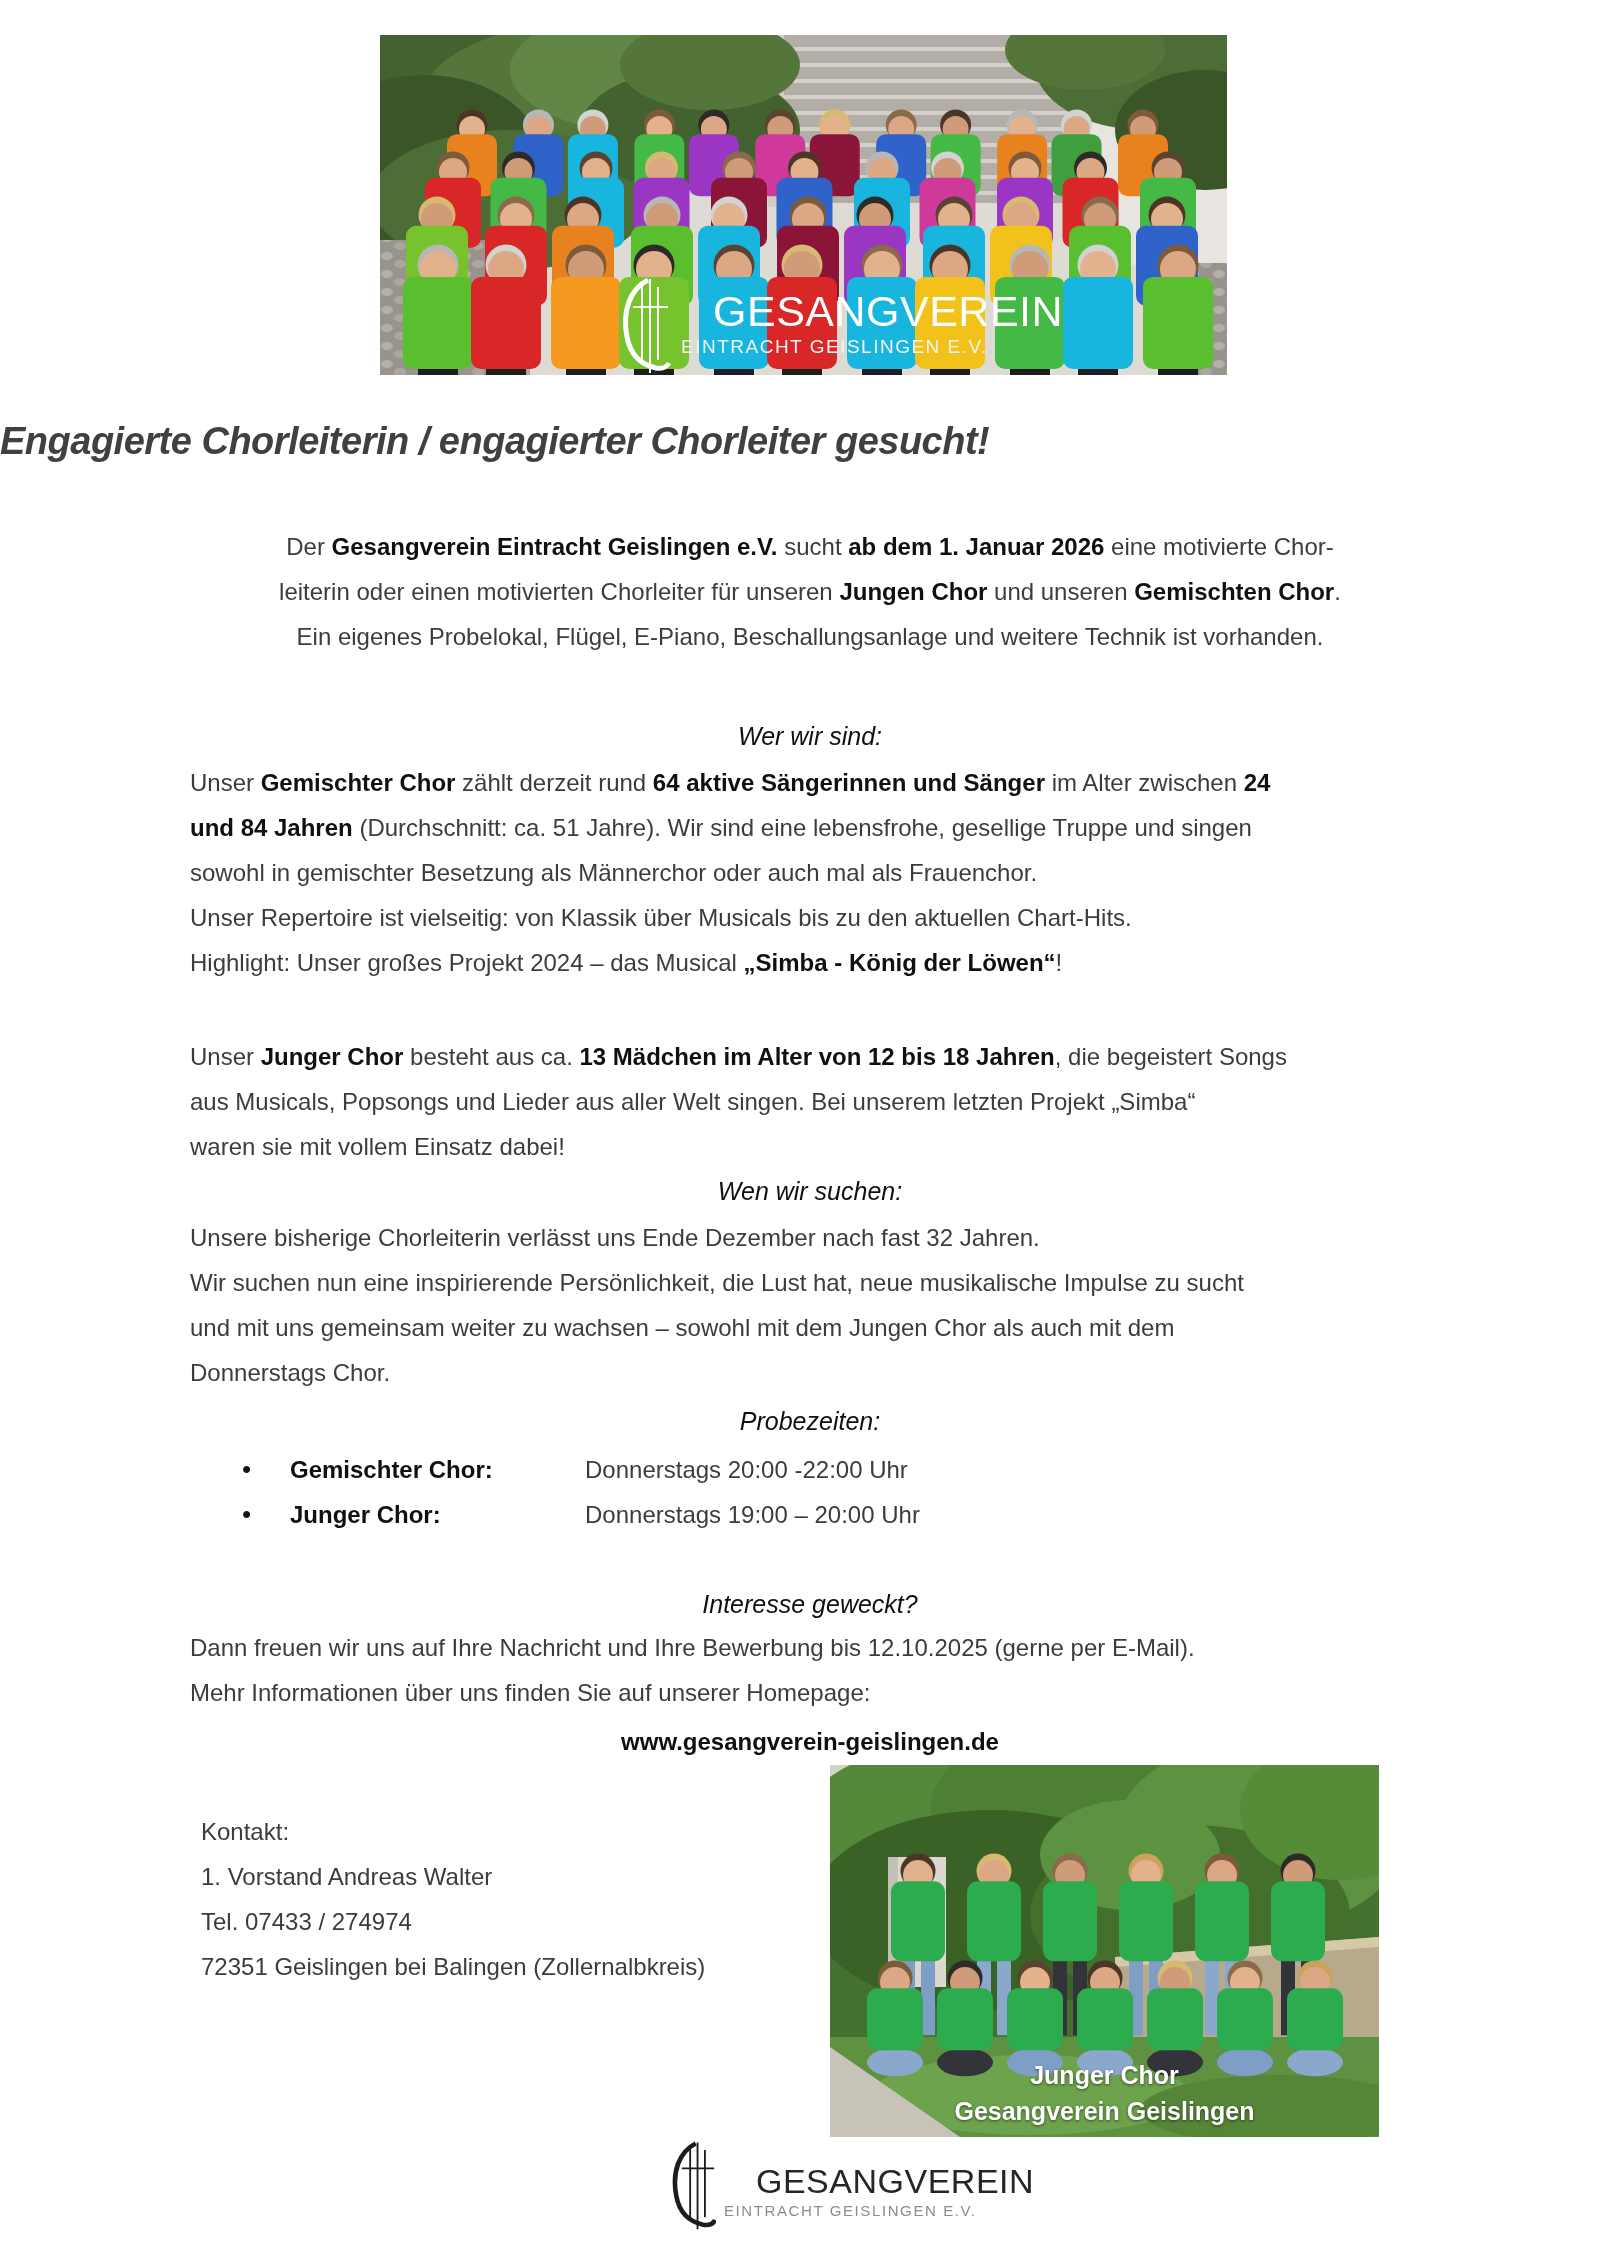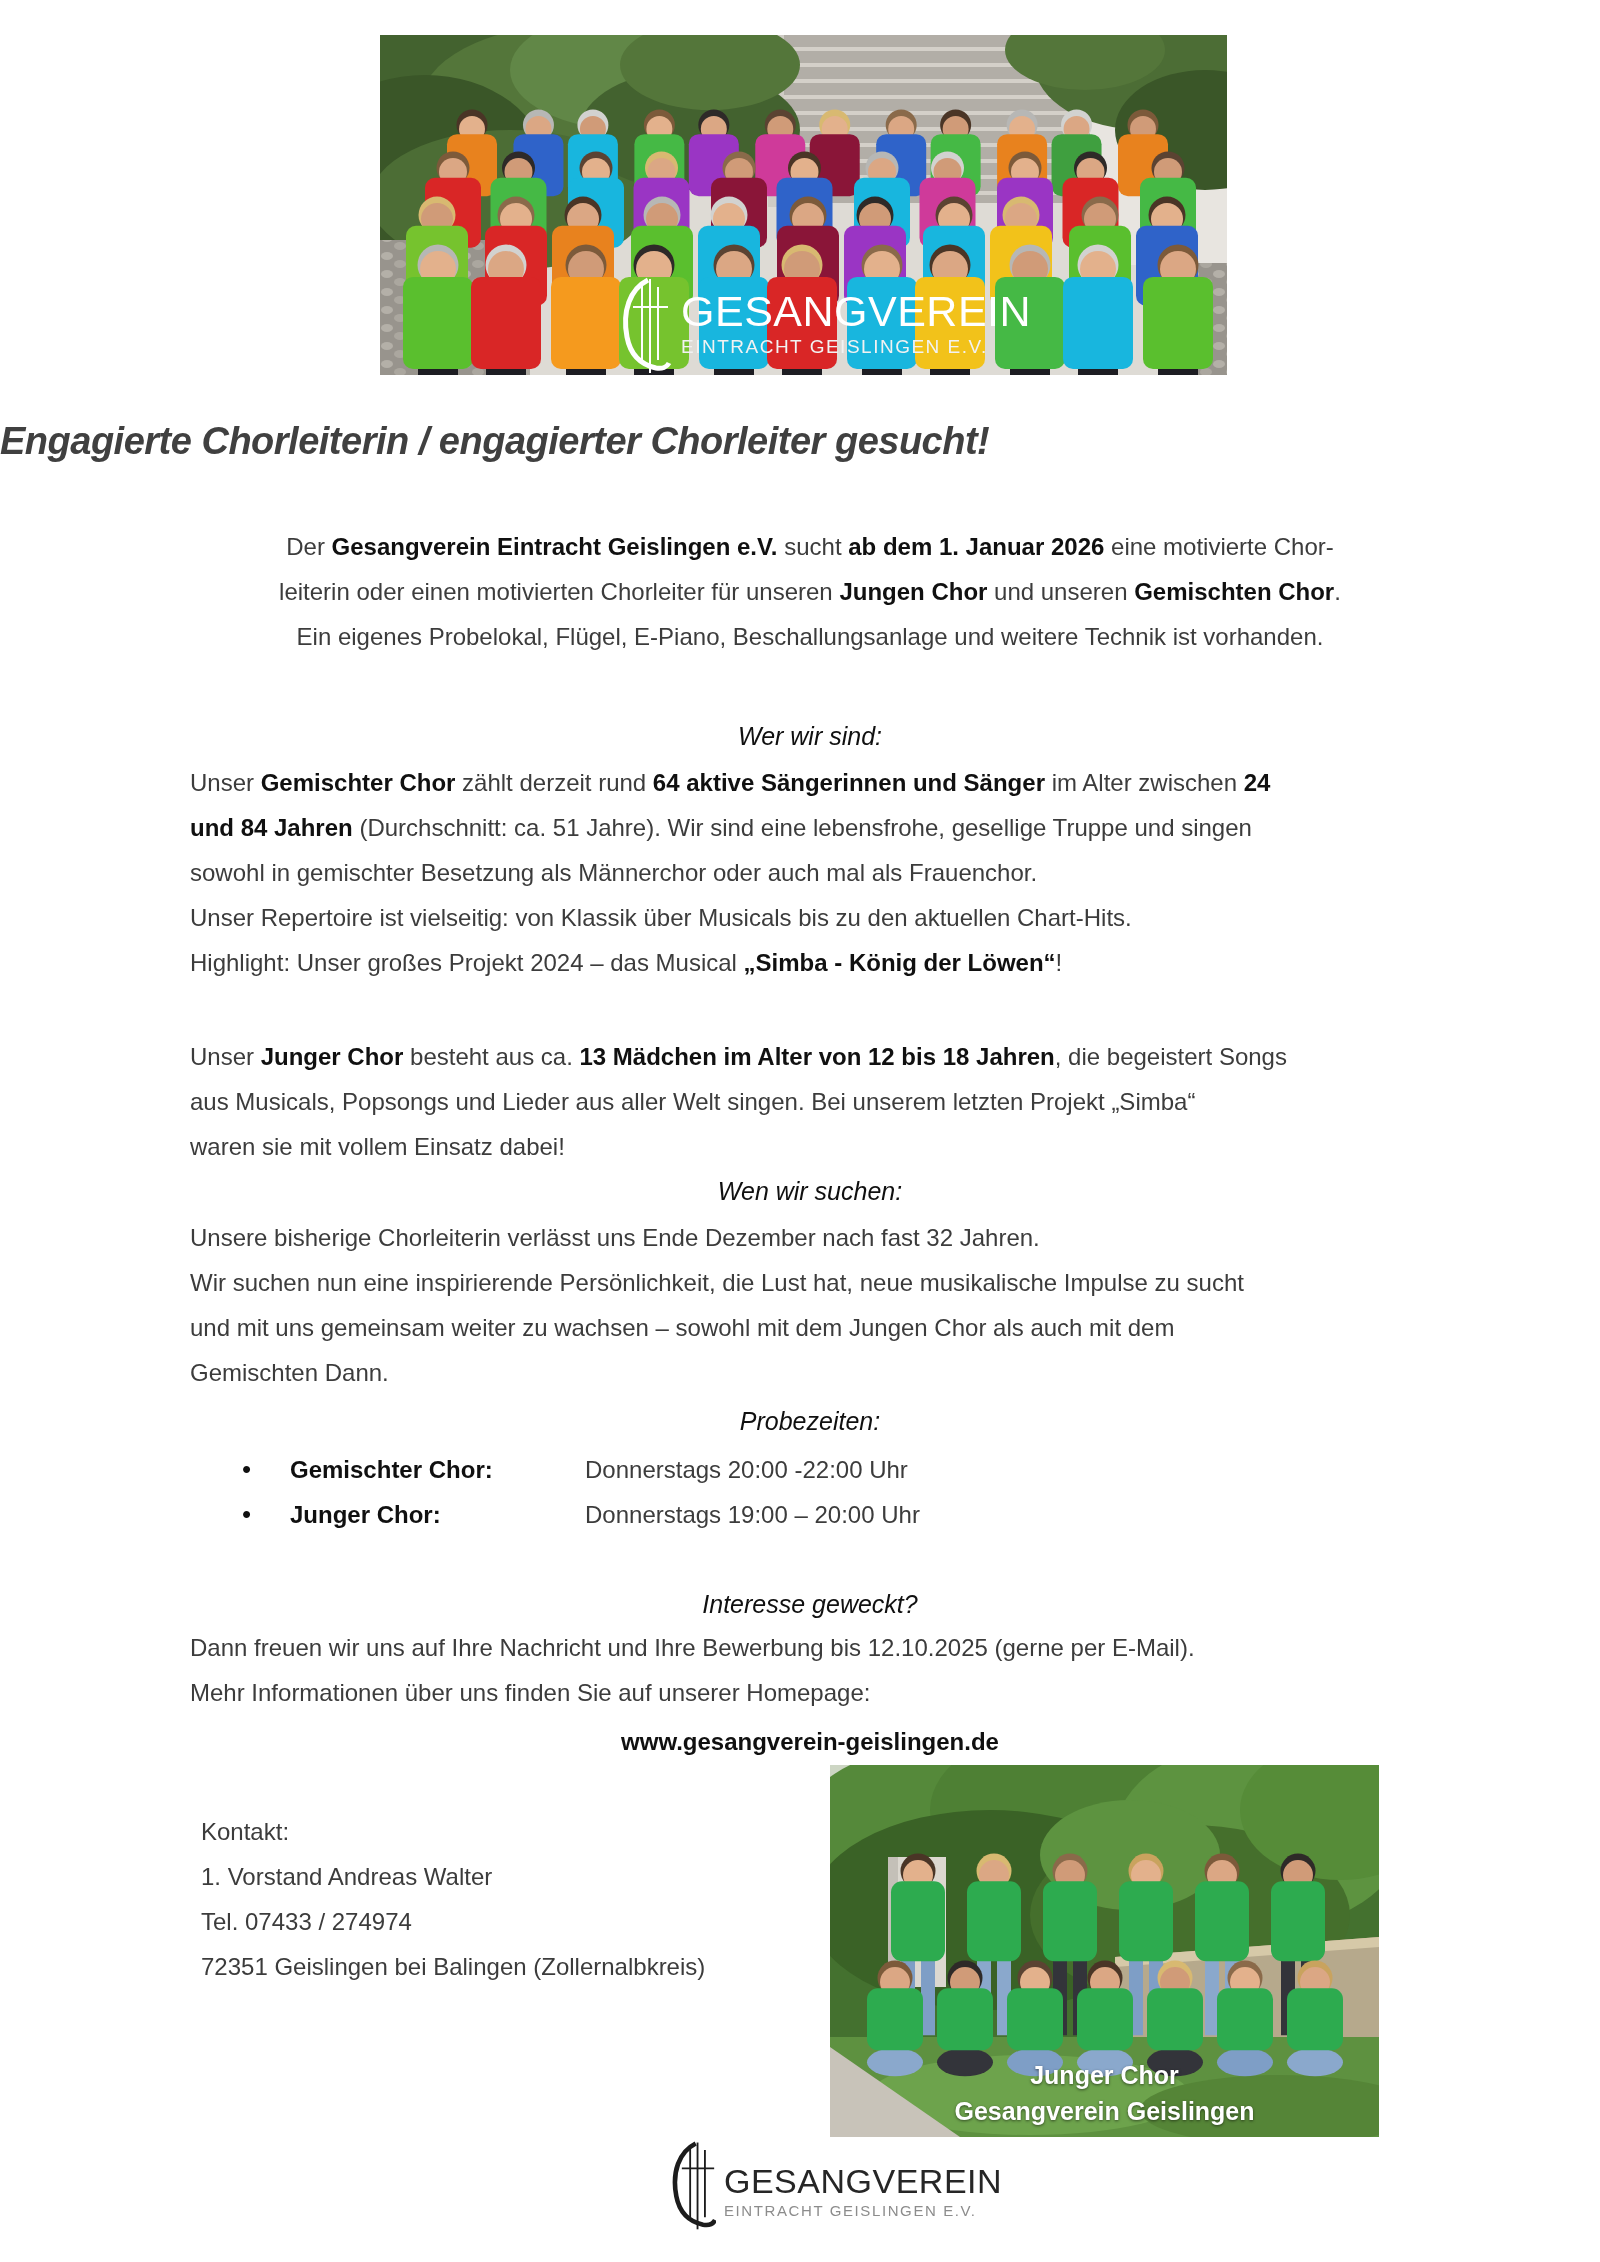--- a/index.html
+++ b/index.html
@@ -10,21 +10,21 @@
   .abs{position:absolute;}
   
   .photo{position:absolute;overflow:hidden;}
   .top-photo{left:380px;top:35px;width:847px;height:340px;}
   .bottom-photo{left:830px;top:1765px;width:549px;height:372px;}
   .photo svg{display:block;}
   
   .logo{position:absolute;display:flex;align-items:flex-start;}
   .logo .lyre{flex:none;}
   .logo-text{margin-left:8px;}
-  .logo-name{font-size:43px;line-height:1.05;letter-spacing:.5px;white-space:nowrap;}
+  .logo-name{font-size:43px;line-height:1.05;letter-spacing:.5px;white-space:nowrap;margin-left:32px;}
   .logo-sub{font-size:19px;letter-spacing:1.5px;margin-top:2px;white-space:nowrap;}
   .photo-logo{left:235px;top:242px;color:#ffffff;}
   .photo-logo .logo-text{margin-top:12px;}
   .photo-logo .logo-name{color:#ffffff;}
   .photo-logo .logo-sub{color:#f2f2f2;}
   .bottom-logo{left:668px;top:2140px;color:#1c1c1c;}
   .bottom-logo .logo-text{margin-top:24px;}
   .bottom-logo .logo-name{font-size:34px;color:#262626;}
   .bottom-logo .logo-sub{font-size:15px;letter-spacing:1.6px;color:#8c8c8c;}
   
@@ -257,21 +257,21 @@
 
   <div class="abs title">Engagierte Chorleiterin / engagierter Chorleiter gesucht!</div>
 
   <div class="abs bodytext centered" style="top:524px;"><span>Der </span><b>Gesangverein Eintracht Geislingen e.V.</b><span> sucht </span><b>ab dem 1. Januar 2026</b><span> eine motivierte Chor-</span><br><span>leiterin oder einen motivierten Chorleiter für unseren </span><b>Jungen Chor</b><span> und unseren </span><b>Gemischten Chor</b><span>.</span><br><span>Ein eigenes Probelokal, Flügel, E-Piano, Beschallungsanlage und weitere Technik ist vorhanden.</span></div>
 
   <div class="abs heading" style="top:714px;">Wer wir sind:</div>
   <div class="abs bodytext" style="top:760px;"><span>Unser </span><b>Gemischter Chor</b><span> zählt derzeit rund </span><b>64 aktive Sängerinnen und Sänger</b><span> im Alter zwischen </span><b>24</b><br><b>und 84 Jahren</b><span> (Durchschnitt: ca. 51 Jahre). Wir sind eine lebensfrohe, gesellige Truppe und singen</span><br><span>sowohl in gemischter Besetzung als Männerchor oder auch mal als Frauenchor.</span><br><span>Unser Repertoire ist vielseitig: von Klassik über Musicals bis zu den aktuellen Chart-Hits.</span><br><span>Highlight: Unser großes Projekt 2024 – das Musical </span><b>„Simba - König der Löwen“</b><span>!</span></div>
   <div class="abs bodytext" style="top:1034px;"><span>Unser </span><b>Junger Chor</b><span> besteht aus ca. </span><b>13 Mädchen im Alter von 12 bis 18 Jahren</b><span>, die begeistert Songs</span><br><span>aus Musicals, Popsongs und Lieder aus aller Welt singen. Bei unserem letzten Projekt „Simba“</span><br><span>waren sie mit vollem Einsatz dabei!</span></div>
 
   <div class="abs heading" style="top:1169px;">Wen wir suchen:</div>
-  <div class="abs bodytext" style="top:1215px;"><span>Unsere bisherige Chorleiterin verlässt uns Ende Dezember nach fast 32 Jahren.</span><br><span>Wir suchen nun eine inspirierende Persönlichkeit, die Lust hat, neue musikalische Impulse zu sucht</span><br><span>und mit uns gemeinsam weiter zu wachsen – sowohl mit dem Jungen Chor als auch mit dem</span><br><span>Gemischten Dann.</span></div>
+  <div class="abs bodytext" style="top:1215px;"><span>Unsere bisherige Chorleiterin verlässt uns Ende Dezember nach fast 32 Jahren.</span><br><span>Wir suchen nun eine inspirierende Persönlichkeit, die Lust hat, neue musikalische Impulse zu sucht</span><br><span>und mit uns gemeinsam weiter zu wachsen – sowohl mit dem Jungen Chor als auch mit dem</span><br><span>Donnerstags Chor.</span></div>
 
   <div class="abs heading" style="top:1399px;">Probezeiten:</div>
   <div class="abs bullets" style="top:1447px;">
     <div class="bullet-row">
       <span class="dot">•</span>
       <b class="blabel">Gemischter Chor:</b>
       <span class="btime">Donnerstags 20:00 -22:00 Uhr</span>
     </div>
     <div class="bullet-row">
       <span class="dot">•</span>

